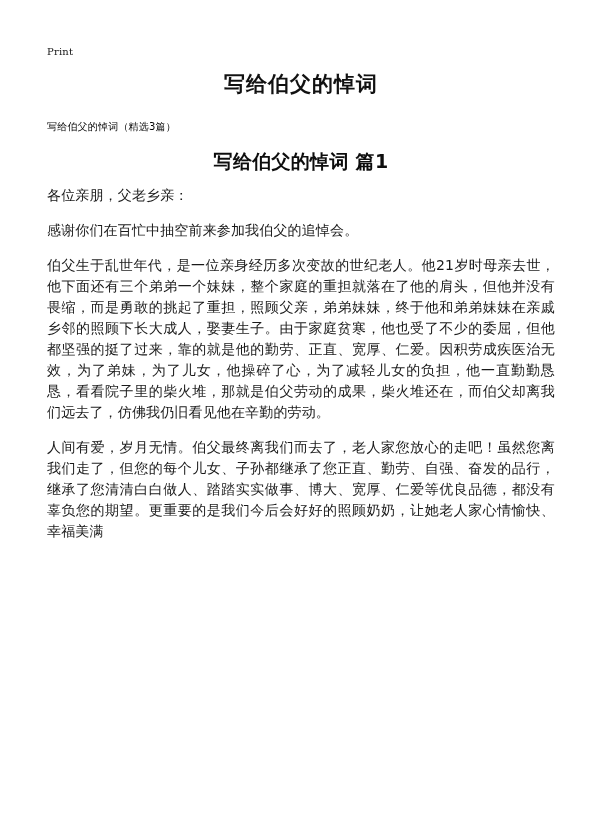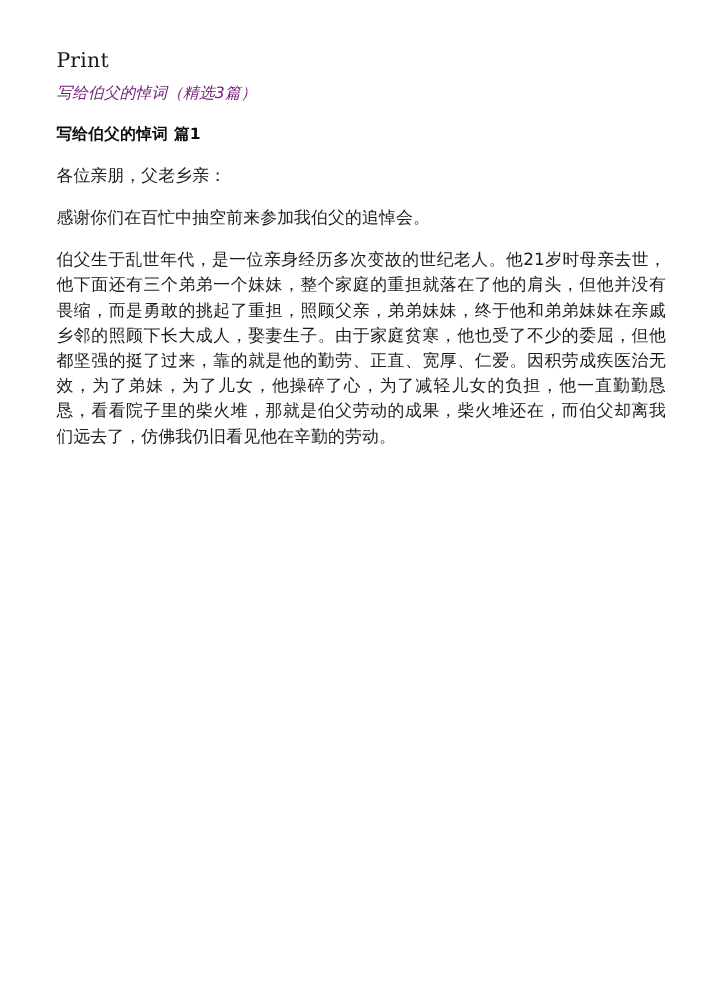--- a/index.html
+++ b/index.html
@@ -20,21 +20,21 @@
     height: 828px;
     background: #ffffff;
     box-sizing: border-box;
     padding: 0;
   }
   .print-bar {
     position: absolute;
     left: 47px;
     top: 44px;
     font-family: "DejaVu Serif", "Liberation Serif", serif;
-    font-size: 17px;
+    font-size: 10px;
     line-height: 15px;
     color: #161616;
     letter-spacing: 0.2px;
     text-align: right;
   }
   .doc {
     position: absolute;
     left: 47px;
     top: 70px;
     width: 508px;
@@ -43,34 +43,34 @@
     font-family: "DejaVu Sans", "Liberation Sans", sans-serif;
     font-size: 21px;
     font-weight: 700;
     text-align: center;
     line-height: 28px;
     letter-spacing: 1px;
     margin: 0 0 20px 0;
     color: #111111;
   }
   .subtitle {
-    font-size: 13px;
+    font-size: 10px;
     line-height: 18px;
     margin: 0 0 16px 0;
     letter-spacing: 0.2px;
-    color: #701a75;
-    font-style: italic;
+    color: #000000;
   }
   .section-heading {
-    font-size: 13px;
+    font-size: 19px;
     font-weight: 700;
     line-height: 18px;
     margin: 0 0 15px 0;
     letter-spacing: 0.3px;
     color: #0d0d0d;
+    text-align: center;
   }
   p.para {
     font-size: 14px;
     line-height: 21px;
     margin: 0 0 14px 0;
     text-align: justify;
     text-justify: inter-ideograph;
     letter-spacing: 0.15px;
     color: #1a1a1a;
     word-break: break-all;
@@ -81,23 +81,25 @@
 </style>
 </head>
 <body>
 
 <div class="page">
 
   <div class="print-bar">Print</div>
 
   <div class="doc">
 
+    <h1 class="doc-title">写给伯父的悼词</h1>
 
     <div class="subtitle">写给伯父的悼词（精选3篇）</div>
 
     <div class="section-heading">写给伯父的悼词 篇1</div>
 
     <p class="para">各位亲朋，父老乡亲：</p>
     <p class="para">感谢你们在百忙中抽空前来参加我伯父的追悼会。</p>
     <p class="para">伯父生于乱世年代，是一位亲身经历多次变故的世纪老人。他21岁时母亲去世，他下面还有三个弟弟一个妹妹，整个家庭的重担就落在了他的肩头，但他并没有畏缩，而是勇敢的挑起了重担，照顾父亲，弟弟妹妹，终于他和弟弟妹妹在亲戚乡邻的照顾下长大成人，娶妻生子。由于家庭贫寒，他也受了不少的委屈，但他都坚强的挺了过来，靠的就是他的勤劳、正直、宽厚、仁爱。因积劳成疾医治无效，为了弟妹，为了儿女，他操碎了心，为了减轻儿女的负担，他一直勤勤恳恳，看看院子里的柴火堆，那就是伯父劳动的成果，柴火堆还在，而伯父却离我们远去了，仿佛我仍旧看见他在辛勤的劳动。</p>
+    <p class="para">人间有爱，岁月无情。伯父最终离我们而去了，老人家您放心的走吧！虽然您离我们走了，但您的每个儿女、子孙都继承了您正直、勤劳、自强、奋发的品行，继承了您清清白白做人、踏踏实实做事、博大、宽厚、仁爱等优良品德，都没有辜负您的期望。更重要的是我们今后会好好的照顾奶奶，让她老人家心情愉快、幸福美满</p>
 
   </div>
 </div>
 
 </body></html>

